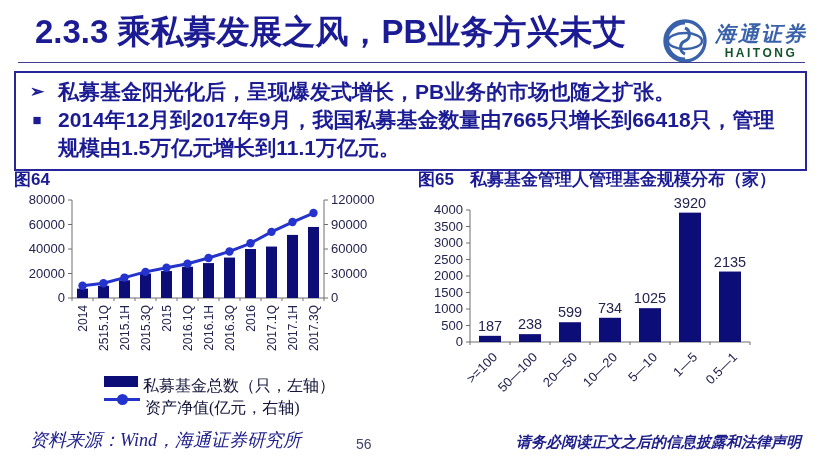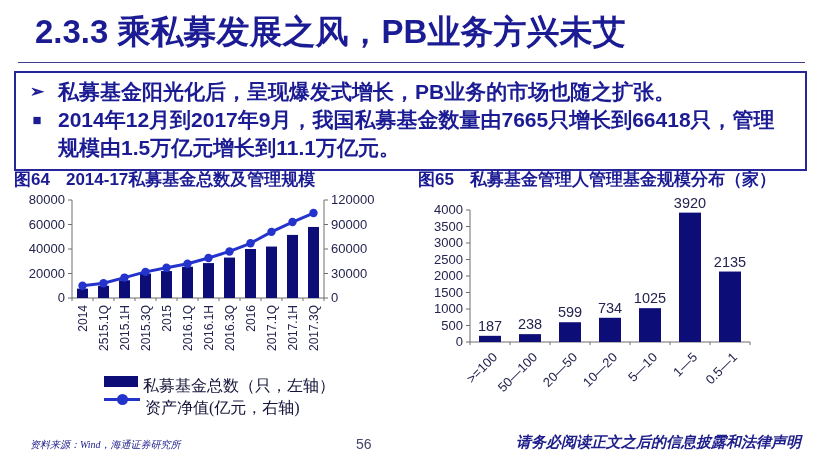--- a/index.html
+++ b/index.html
@@ -1,21 +1,21 @@
 <!DOCTYPE html>
 <html><head>
 <meta charset="utf-8">
 <style>
   html,body{margin:0;padding:0;background:#ffffff;}
   .slide{position:relative;width:821px;height:460px;background:#fff;overflow:hidden;
          font-family:"Liberation Sans",sans-serif;}
 
   
   .header{position:absolute;top:6px;left:35px;right:14px;height:56px;
-          display:flex;justify-content:space-between;align-items:flex-start;flex-direction:column;}
+          display:flex;justify-content:space-between;align-items:flex-start;}
   .page-title{font-size:33px;font-weight:bold;color:#1b1b94;line-height:52px;white-space:nowrap;}
   .logo{display:flex;align-items:center;gap:7px;margin-top:12px;}
   .logo-txt{display:flex;flex-direction:column;align-items:center;line-height:1;}
   .logo-cn{font-family:"Liberation Serif",serif;font-style:italic;font-weight:bold;
            font-size:21px;color:#3a62ab;letter-spacing:2px;white-space:nowrap;}
   .logo-en{font-size:12px;font-weight:bold;color:#14532d;letter-spacing:2.5px;margin-top:2px;}
   .header-rule{position:absolute;top:62px;left:18px;right:16px;height:0;
                border-top:1.5px solid #3d3d8e;}
 
   
@@ -38,21 +38,21 @@
   .legend{margin:14px 0 0 90px;font-family:"Liberation Serif",serif;
           font-size:16px;color:#14143a;}
   .legend-row{display:flex;align-items:flex-start;gap:5px;height:22px;}
   .sw-bar{width:34px;height:11px;background:#0d0d78;}
   .sw-line{position:relative;width:36px;height:3px;background:#2433cc;}
   .sw-line i{position:absolute;left:13px;top:-4.5px;width:11px;height:11px;
              border-radius:50%;background:#2433cc;}
 
   
   .footer-src{position:absolute;left:30px;bottom:8px;font-family:"Liberation Serif",serif;
-              font-style:italic;font-size:10px;color:#20208c;}
+              font-style:italic;font-size:18px;color:#20208c;}
   .footer-page{position:absolute;left:356px;bottom:8px;font-size:14px;color:#44446a;}
   .footer-disc{position:absolute;right:20px;bottom:8px;font-family:"Liberation Serif",serif;
                font-style:italic;font-weight:bold;font-size:15px;color:#20208c;margin-top:36px;}
 </style>
 </head>
 <body>
 
 <div class="slide">
 
   <div class="header">
@@ -84,21 +84,20 @@
       <span class="marker m-square">■</span>
       <span>2014年12月到2017年9月，我国私募基金数量由7665只增长到66418只，管理规模由1.5万亿元增长到11.1万亿元。</span>
     </div>
   </div>
 
   <div class="figures">
 
     <div class="fig fig-left">
       <div class="fig-title">
         <span>图64</span>
-        <span>2014-17私募基金总数及管理规模</span>
       </div>
       <svg id="chart64" width="392" height="170">
           <g>
             <line x1="58" y1="8" x2="58" y2="106" stroke="#6e6e6e" stroke-width="1"></line>
             <line x1="310" y1="8" x2="310" y2="106" stroke="#6e6e6e" stroke-width="1"></line>
             <line x1="58" y1="106" x2="310" y2="106" stroke="#6e6e6e" stroke-width="1"></line>
             <line x1="54" y1="106" x2="58" y2="106" stroke="#6e6e6e"></line>
             <text x="51" y="110" text-anchor="end" font-size="13" fill="#23234f">0</text>
             <line x1="54" y1="81.5" x2="58" y2="81.5" stroke="#6e6e6e"></line>
             <text x="51" y="85.5" text-anchor="end" font-size="13" fill="#23234f">20000</text>

